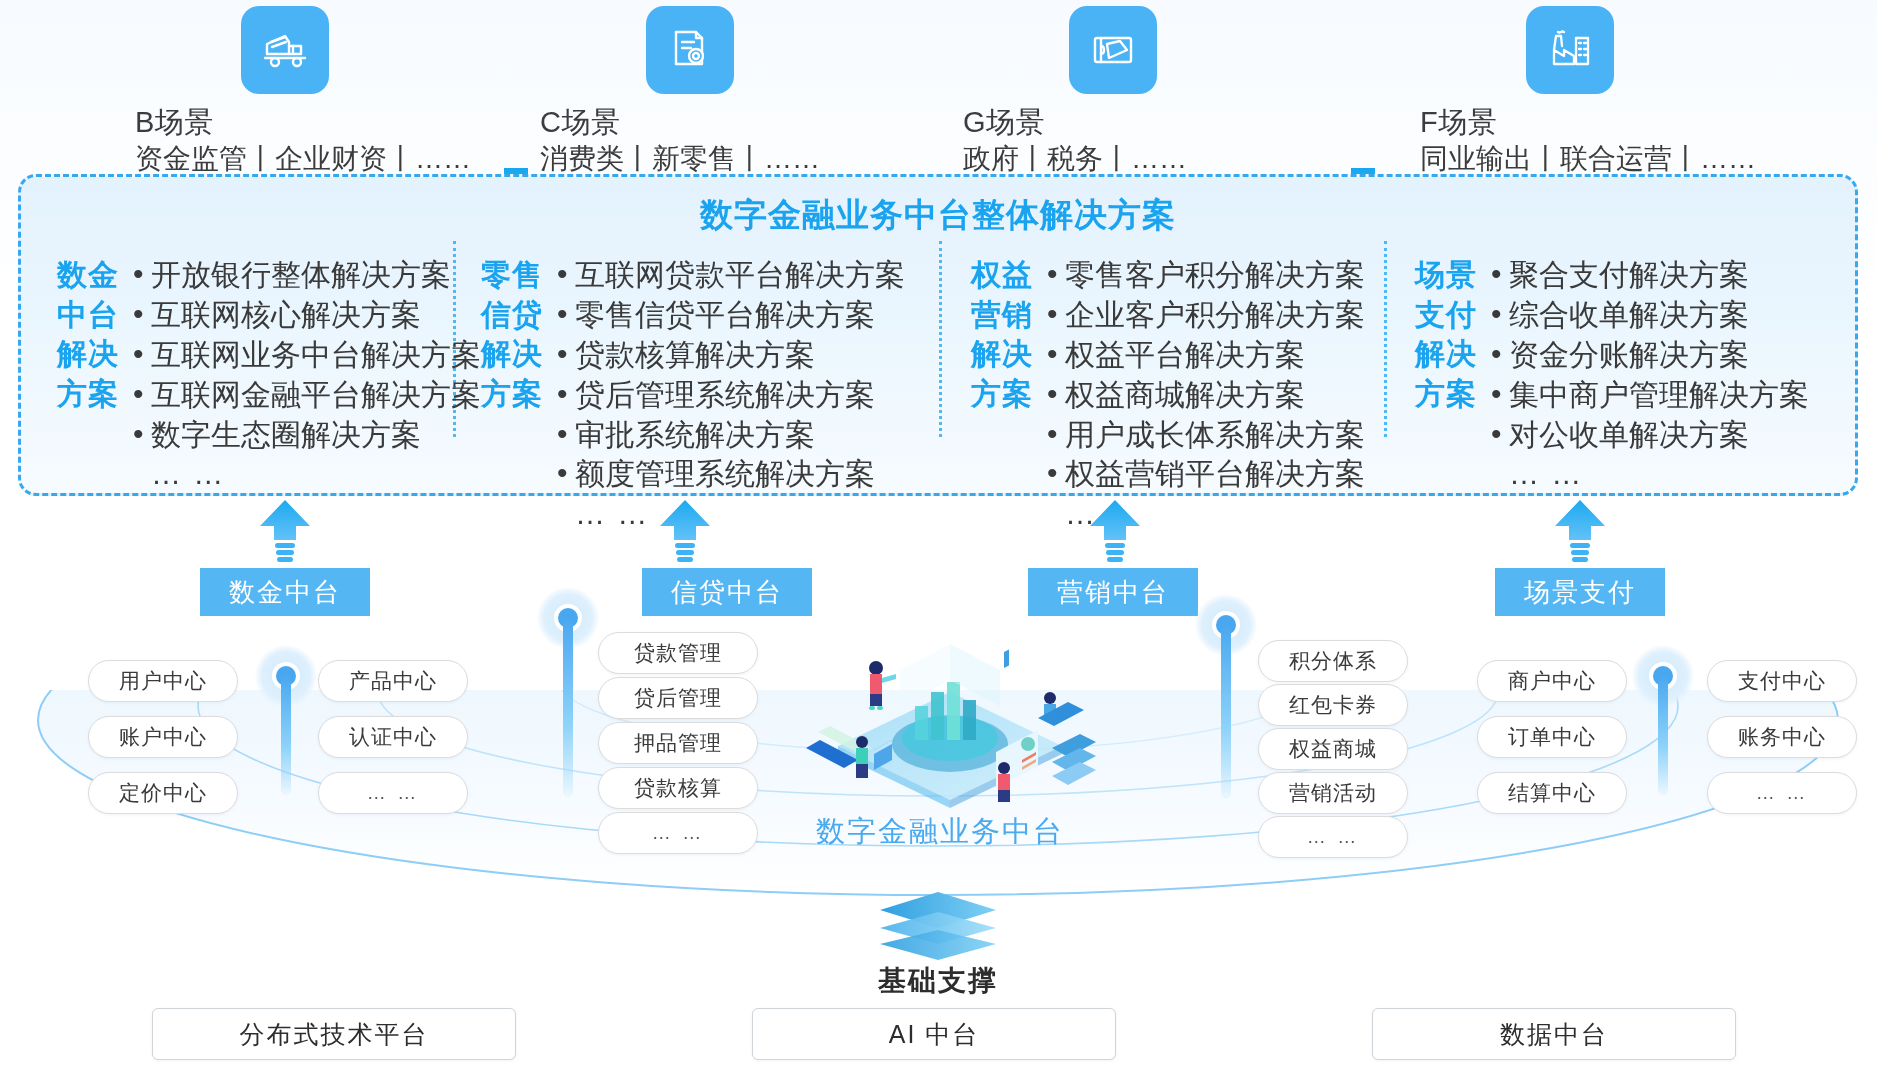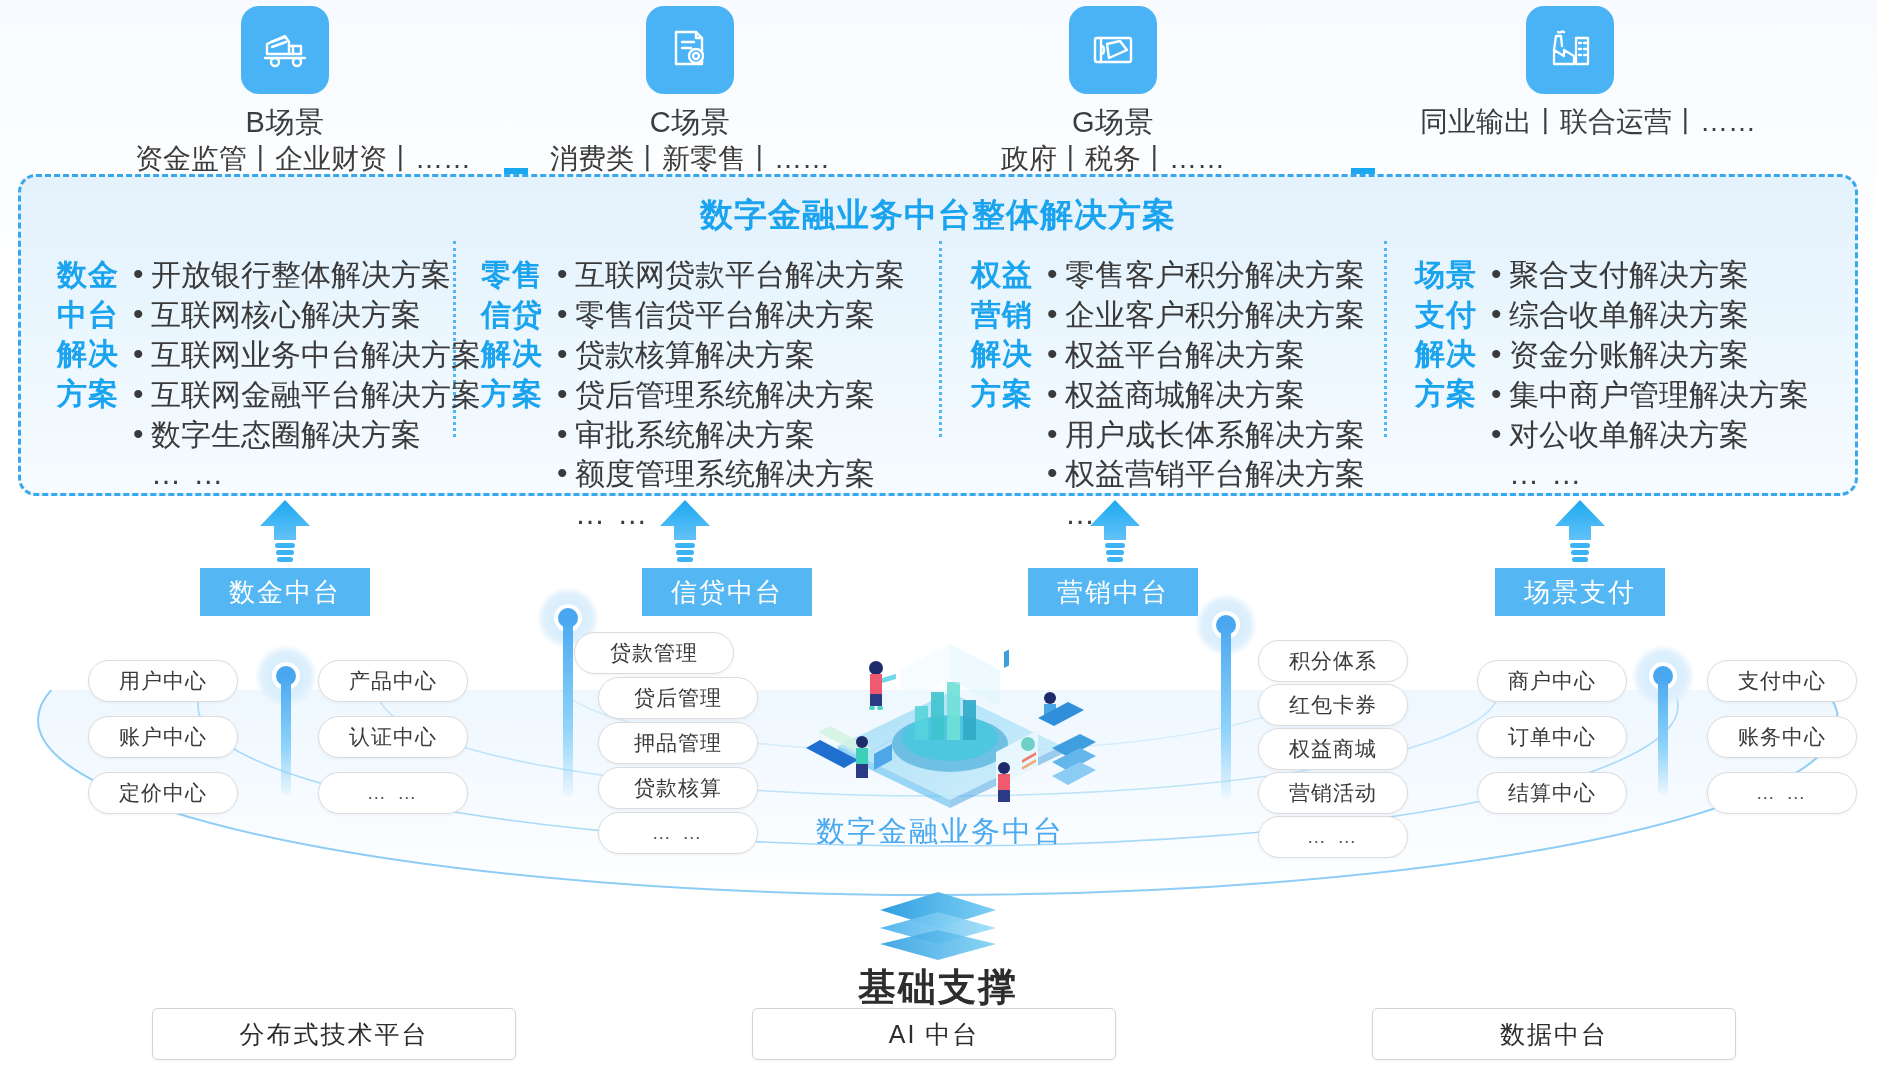--- a/index.html
+++ b/index.html
@@ -7,21 +7,21 @@
   html, body {
     width: 1877px; height: 1070px;
     font-family: "Liberation Sans", "DejaVu Sans", sans-serif;
     background: #ffffff;
     overflow: hidden;
   }
   #root { position: relative; width: 1877px; height: 1070px;
           background: linear-gradient(180deg,#f7fbff 0%, #fbfdff 14%, #ffffff 30%); }
 
   
-  .scene { position: absolute; width: 300px; text-align: center; }
+  .scene { position: absolute; width: 300px; }
   .scene-icon {
     width: 88px; height: 88px; margin: 0 auto 10px auto;
     background: #49b3f5; border-radius: 18px;
     display: flex; align-items: center; justify-content: center;
   }
   .scene-icon svg { display:block; }
   .scene-title { font-size: 29px; color: #3c3c3c; line-height: 1.28; letter-spacing: 0.5px;}
   .scene-sub   { font-size: 28px; color: #3c3c3c; line-height: 1.28; white-space: nowrap;}
 
   
@@ -104,21 +104,21 @@
     font-size: 29px; color: #4aa9ef; letter-spacing: 2px;
   }
 
   
   #iso { position: absolute; left: 800px; top: 640px; width: 300px; height: 190px; }
 
   
   #stack-icon { position: absolute; left: 868px; top: 890px; width: 140px; height: 72px; }
   #base-title {
     position: absolute; left: 828px; top: 962px; width: 220px; text-align: center;
-    font-size: 38px; font-weight: bold; color: #2d2d2d; letter-spacing: 2px;
+    font-size: 28px; font-weight: bold; color: #2d2d2d; letter-spacing: 2px;
   }
   .base-box {
     position: absolute; top: 1008px; height: 52px;
     border: 1.5px solid #cfd4d8; border-radius: 6px; background: #ffffff;
     display: flex; align-items: center; justify-content: center;
     font-size: 25px; color: #2d2d2d; letter-spacing: 2px;
     box-shadow: 0 1px 3px rgba(120,140,160,0.10);
   }
 </style>
 </head>
@@ -174,20 +174,21 @@
   <div class="scene" style="left:1420px; top:6px;">
     <div class="scene-icon">
       <svg width="52" height="52" viewBox="0 0 52 52" fill="none" stroke="#fff" stroke-width="2.3" stroke-linecap="round" stroke-linejoin="round">
         <path d="M10 40 L10 26 L20 32 L20 26 L30 32 L30 40 Z"></path>
         <path d="M10 26 L12 12 L17 12 L18 22"></path>
         <path d="M14 8 C17 10 17 6 20 8"></path>
         <rect x="32" y="14" width="12" height="26"></rect>
         <path d="M35 19 h2 M40 19 h2 M35 25 h2 M40 25 h2 M35 31 h2 M40 31 h2"></path>
       </svg>
     </div>
+    <div class="scene-title">F场景</div>
     <div class="scene-sub">同业输出丨联合运营丨……</div>
   </div>
 
   <div class="down-arrow" style="left:488px; top:168px;">
     <svg width="56" height="76" viewBox="0 0 56 76">
       <defs>
           <linearGradient id="dg1" x1="0" y1="0" x2="0" y2="1">
         <stop offset="0%" stop-color="#17a7ef"></stop>
             <stop offset="100%" stop-color="#57bdf7"></stop>
       </linearGradient>
@@ -443,21 +444,21 @@
 
   <div class="plat-box" style="left:598px; top:568px; width:170px;margin-left:44px;">
     <span>信贷中台</span>
   </div>
   <div class="pin" style="left:537px; top:587px;">
     <div class="halo"></div>
       <div class="ring"></div>
       <div class="dot"></div>
     <div class="stem" style="height:180px;"></div>
   </div>
-  <div class="pill" style="left:574px; top:632px; width:160px;">
+  <div class="pill" style="left:598px; top:632px; width:160px;">
     <span>贷款管理</span>
     </div>
   <div class="pill" style="left:598px; top:677px; width:160px;">
     <span>贷后管理</span>
     </div>
   <div class="pill" style="left:598px; top:722px; width:160px;">
     <span>押品管理</span>
     </div>
   <div class="pill" style="left:598px; top:767px; width:160px;">
     <span>贷款核算</span>

